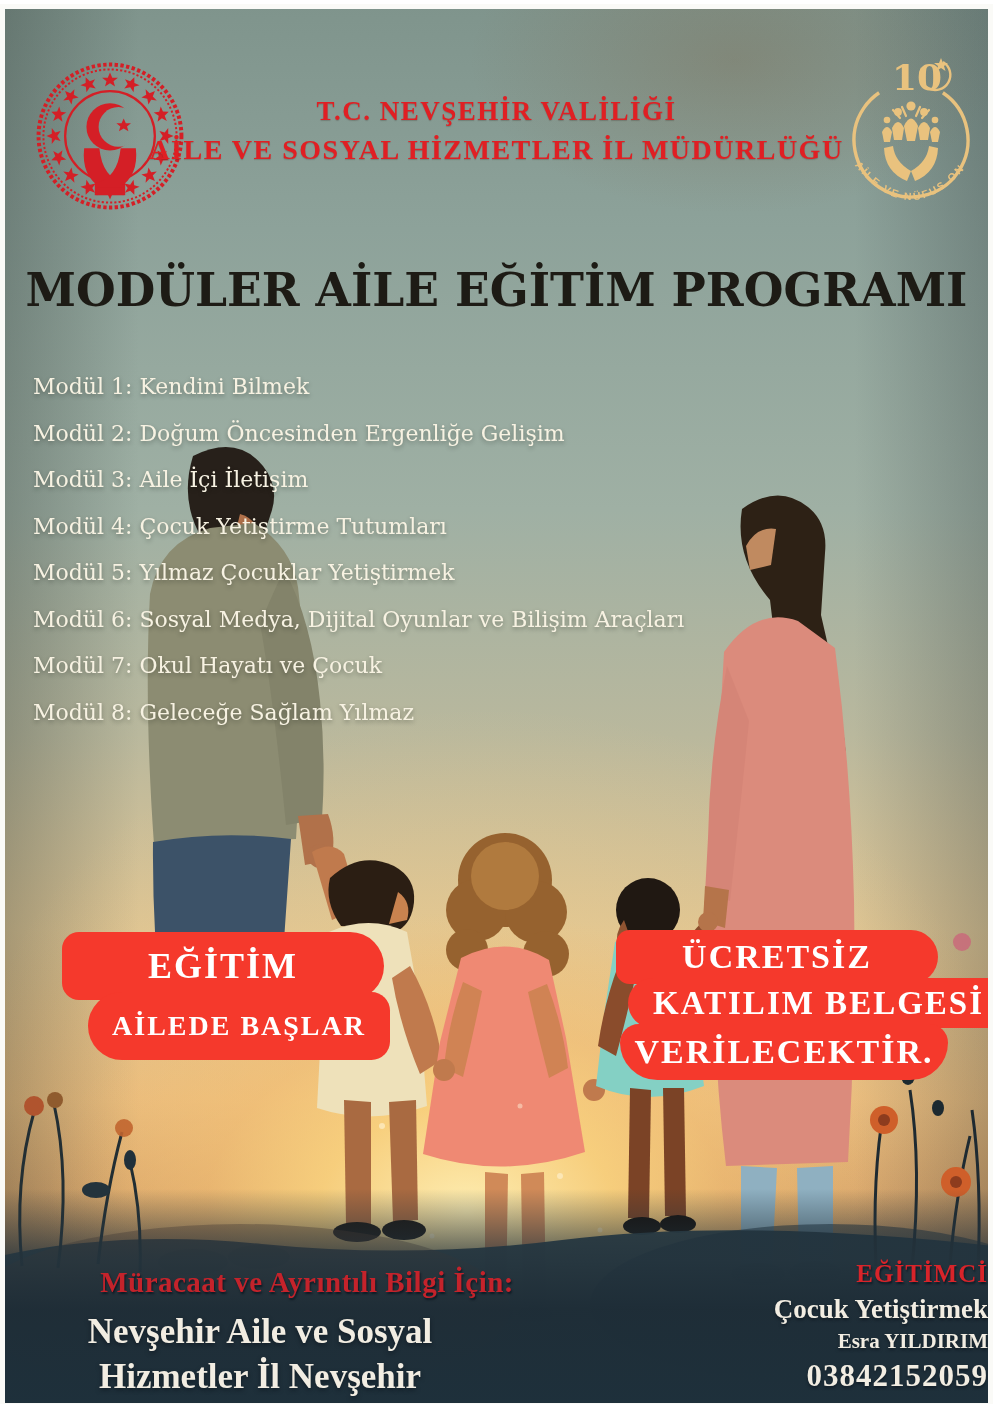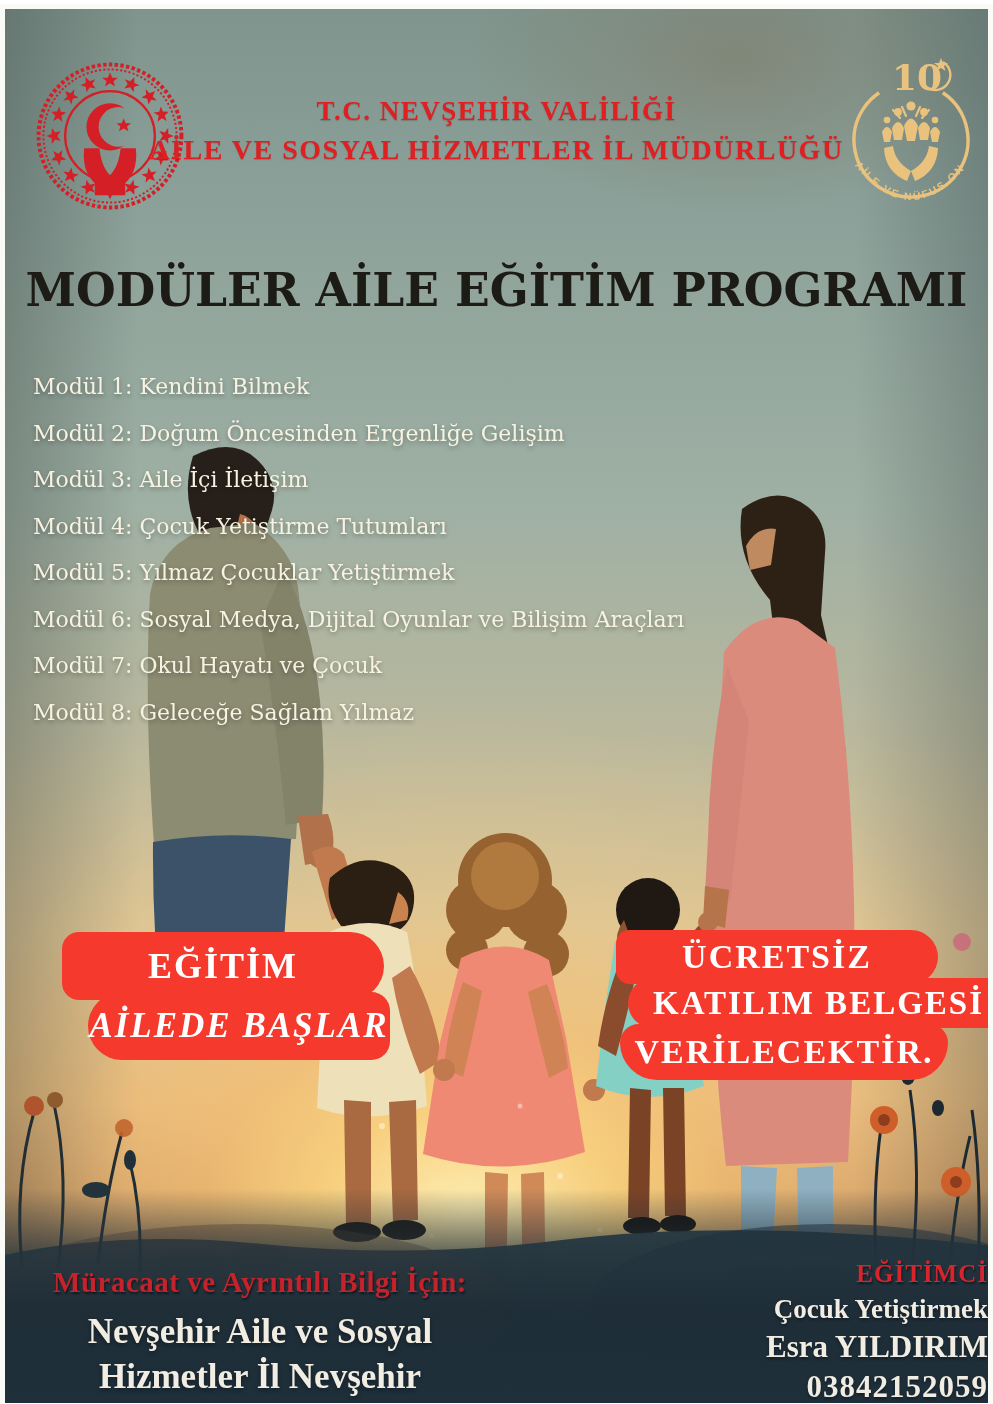--- a/index.html
+++ b/index.html
@@ -29,34 +29,34 @@
     white-space:nowrap;transform:scaleX(.97);letter-spacing:0px;}
   
   .modules{position:absolute;left:33px;top:360px;z-index:10;font-family:"DejaVu Serif","Liberation Serif",serif;
     font-size:22px;color:#f7f2e2;text-shadow:0 2px 4px rgba(20,25,20,.35);}
   .modules .m{height:46.5px;line-height:46.5px;white-space:nowrap;}
   
   .pill{display:flex;align-items:center;justify-content:center;background:#f5392c;color:#fff;
     font-weight:bold;letter-spacing:2px;white-space:nowrap;}
   .banner-left{position:absolute;left:62px;top:928px;z-index:12;}
   .banner-left .p1{width:322px;height:68px;border-radius:22px 44px 44px 22px;font-size:36px;}
-  .banner-left .p2{width:302px;height:68px;border-radius:44px 24px 24px 44px;margin-top:-8px;margin-left:26px;font-size:35px;font-style:italic;}
+  .banner-left .p2{width:302px;height:68px;border-radius:44px 24px 24px 44px;margin-top:-8px;margin-left:26px;font-size:28px;}
   .banner-right{position:absolute;left:612px;top:926px;z-index:12;}
   .banner-right .p1{width:322px;height:54px;border-radius:20px 40px 40px 20px;margin-left:4px;font-size:34px;}
   .banner-right .p2{width:381px;height:50px;border-radius:26px 0 0 26px;margin-top:-6px;margin-left:16px;font-size:33px;}
   .banner-right .p3{width:328px;height:56px;border-radius:22px 22px 44px 44px;margin-top:-4px;margin-left:8px;font-size:34px;}
   
   .contact{position:absolute;left:6px;top:1262px;width:508px;text-align:center;z-index:14;}
-  .contact .head{font-size:29px;font-weight:bold;color:#c4232b;letter-spacing:.5px;text-shadow:1px 2px 2px rgba(8,18,28,.75);}
+  .contact .head{font-size:29px;font-weight:bold;color:#c4232b;letter-spacing:.5px;text-shadow:1px 2px 2px rgba(8,18,28,.75);text-align:right;}
   .contact .l{font-size:35px;font-weight:bold;color:#f2ede2;line-height:45px;text-shadow:0 2px 4px rgba(5,12,20,.5);}
   .contact .l.first{margin-top:10px;}
   .trainer{position:absolute;left:706px;top:1256px;width:282px;text-align:right;z-index:14;}
   .trainer .head{font-size:25px;font-weight:bold;color:#d8242a;letter-spacing:1px;text-shadow:1px 2px 2px rgba(8,18,28,.75);}
   .trainer .role{font-size:27px;font-weight:bold;color:#f2ede2;margin-top:6px;text-shadow:0 2px 3px rgba(5,12,20,.5);}
-  .trainer .name{font-size:31px;font-weight:bold;color:#f2ede2;margin-top:4px;text-shadow:0 2px 3px rgba(5,12,20,.5);}
+  .trainer .name{font-size:21px;font-weight:bold;color:#f2ede2;margin-top:4px;text-shadow:0 2px 3px rgba(5,12,20,.5);}
   .trainer .phone{font-size:31px;font-weight:bold;color:#f2ede2;margin-top:4px;letter-spacing:1px;text-shadow:0 2px 3px rgba(5,12,20,.5);}
 </style>
 </head>
 <body>
 
 <div class="poster">
 
   <svg class="scene" viewBox="0 0 993 1404" aria-hidden="true">
 
     <g>

